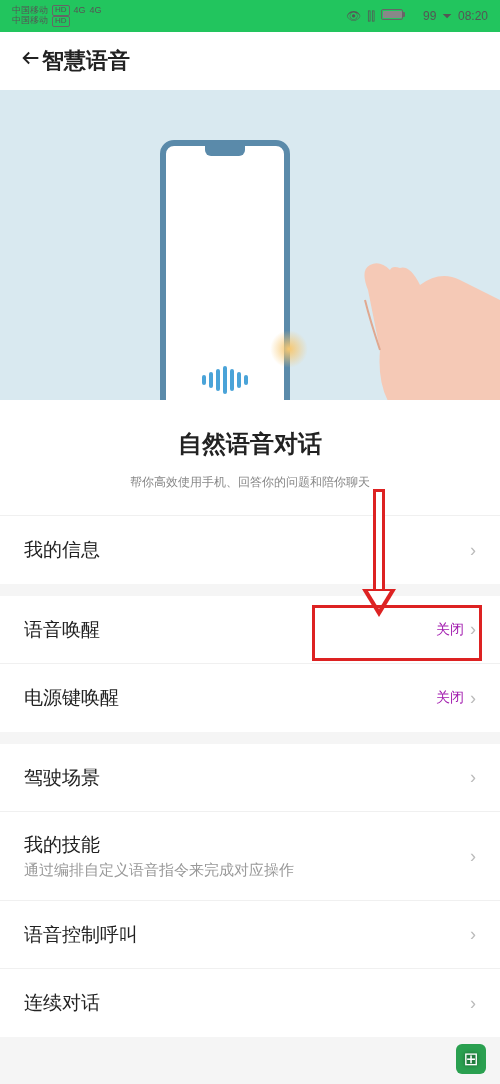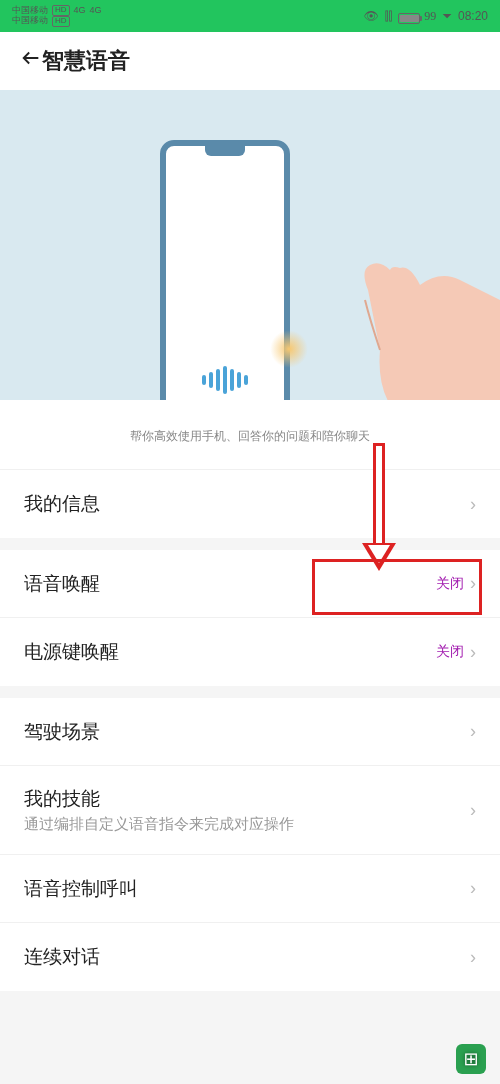--- a/index.html
+++ b/index.html
@@ -18,21 +18,21 @@
       justify-content: space-between;
       align-items: center;
       padding: 0 12px;
       font-size: 11px;
       color: #555;
     }
     .status-left { display: flex; flex-direction: column; line-height: 1.1; font-size: 9px; }
     .carrier-line { display: flex; align-items: center; gap: 4px; }
     .hd-badge { font-size: 8px; border: 1px solid #666; border-radius: 2px; padding: 0 2px; }
     .status-right { display: flex; align-items: center; gap: 6px; font-size: 12px; }
-    .battery-box { display: flex; align-items: flex-end; gap: 4px; font-family: Liberation Serif, serif; }
+    .battery-box { display: flex; align-items: flex-start; gap: 20px; }
     .battery-icon { width: 22px; height: 11px; border: 1px solid #666; border-radius: 2px; position: relative; }
     .battery-icon::after { content: ''; position: absolute; right: -3px; top: 2px; width: 2px; height: 5px; background: #666; border-radius: 0 1px 1px 0; }
     .battery-fill { position: absolute; left: 1px; top: 1px; height: 7px; background: #888; border-radius: 1px; }
 
     .header {
       background: #fff;
       height: 58px;
       display: flex;
       align-items: center;
       padding: 0 20px;
@@ -224,20 +224,21 @@
     </div>
   </div>
   <div class="finger-glow"></div>
   <svg class="hand" viewBox="0 0 200 220">
     <path d="M 70 40 Q 60 30 50 35 Q 40 40 48 60 L 60 120 Q 55 180 100 200 L 200 200 L 200 80 Q 160 60 140 50 Q 120 40 100 55 Q 90 35 80 38 Q 72 35 70 40 Z" fill="#f5c9b6"></path>
     <path d="M 60 120 Q 50 90 45 70" stroke="#e0a890" stroke-width="2" fill="none"></path>
   </svg>
 </div>
 
 <div class="section-title-block">
+  <div class="section-title">自然语音对话</div>
   <div class="section-desc">帮你高效使用手机、回答你的问题和陪你聊天</div>
 </div>
 
 <div class="list" style="border-top:1px solid #f0f0f0;">
   <div class="row">
     <div class="row-main">
         <div class="row-label">我的信息</div>
       </div>
     <div class="row-right">
       <span class="chevron">›</span>

